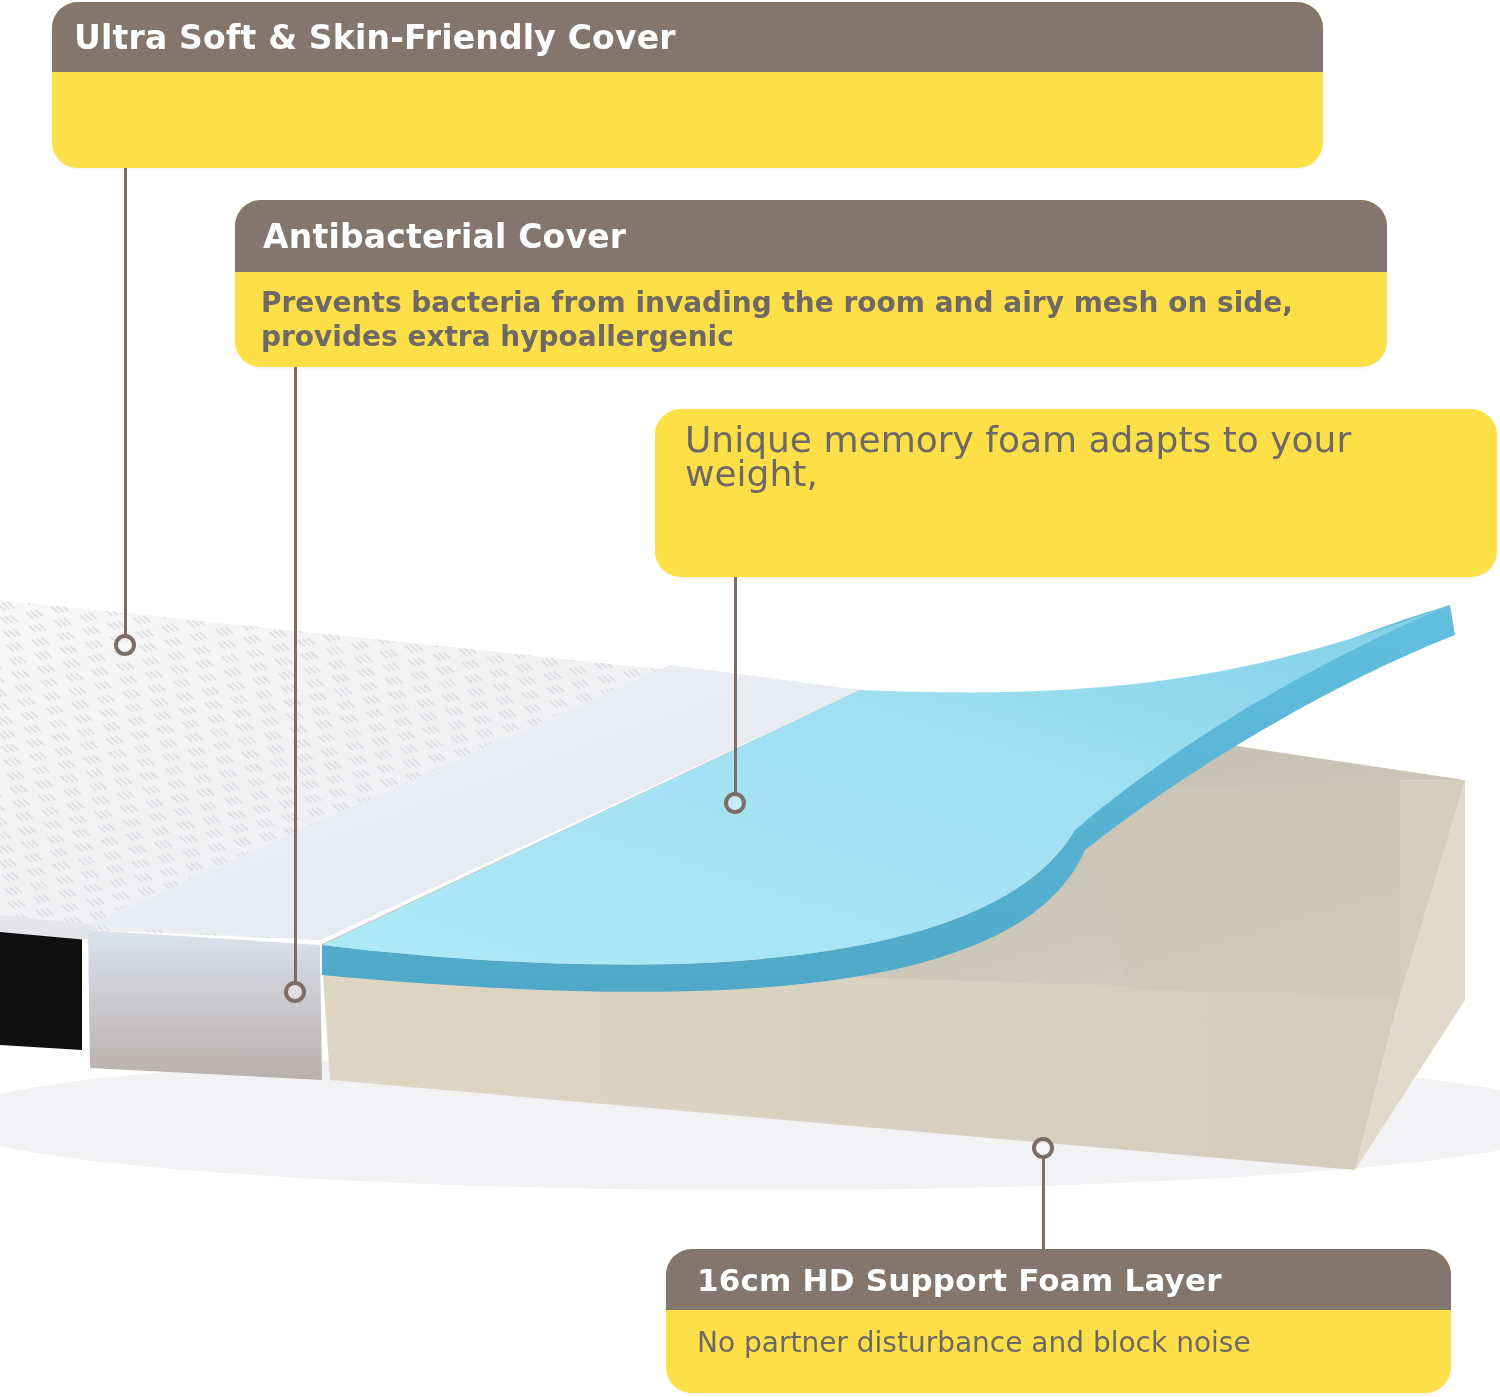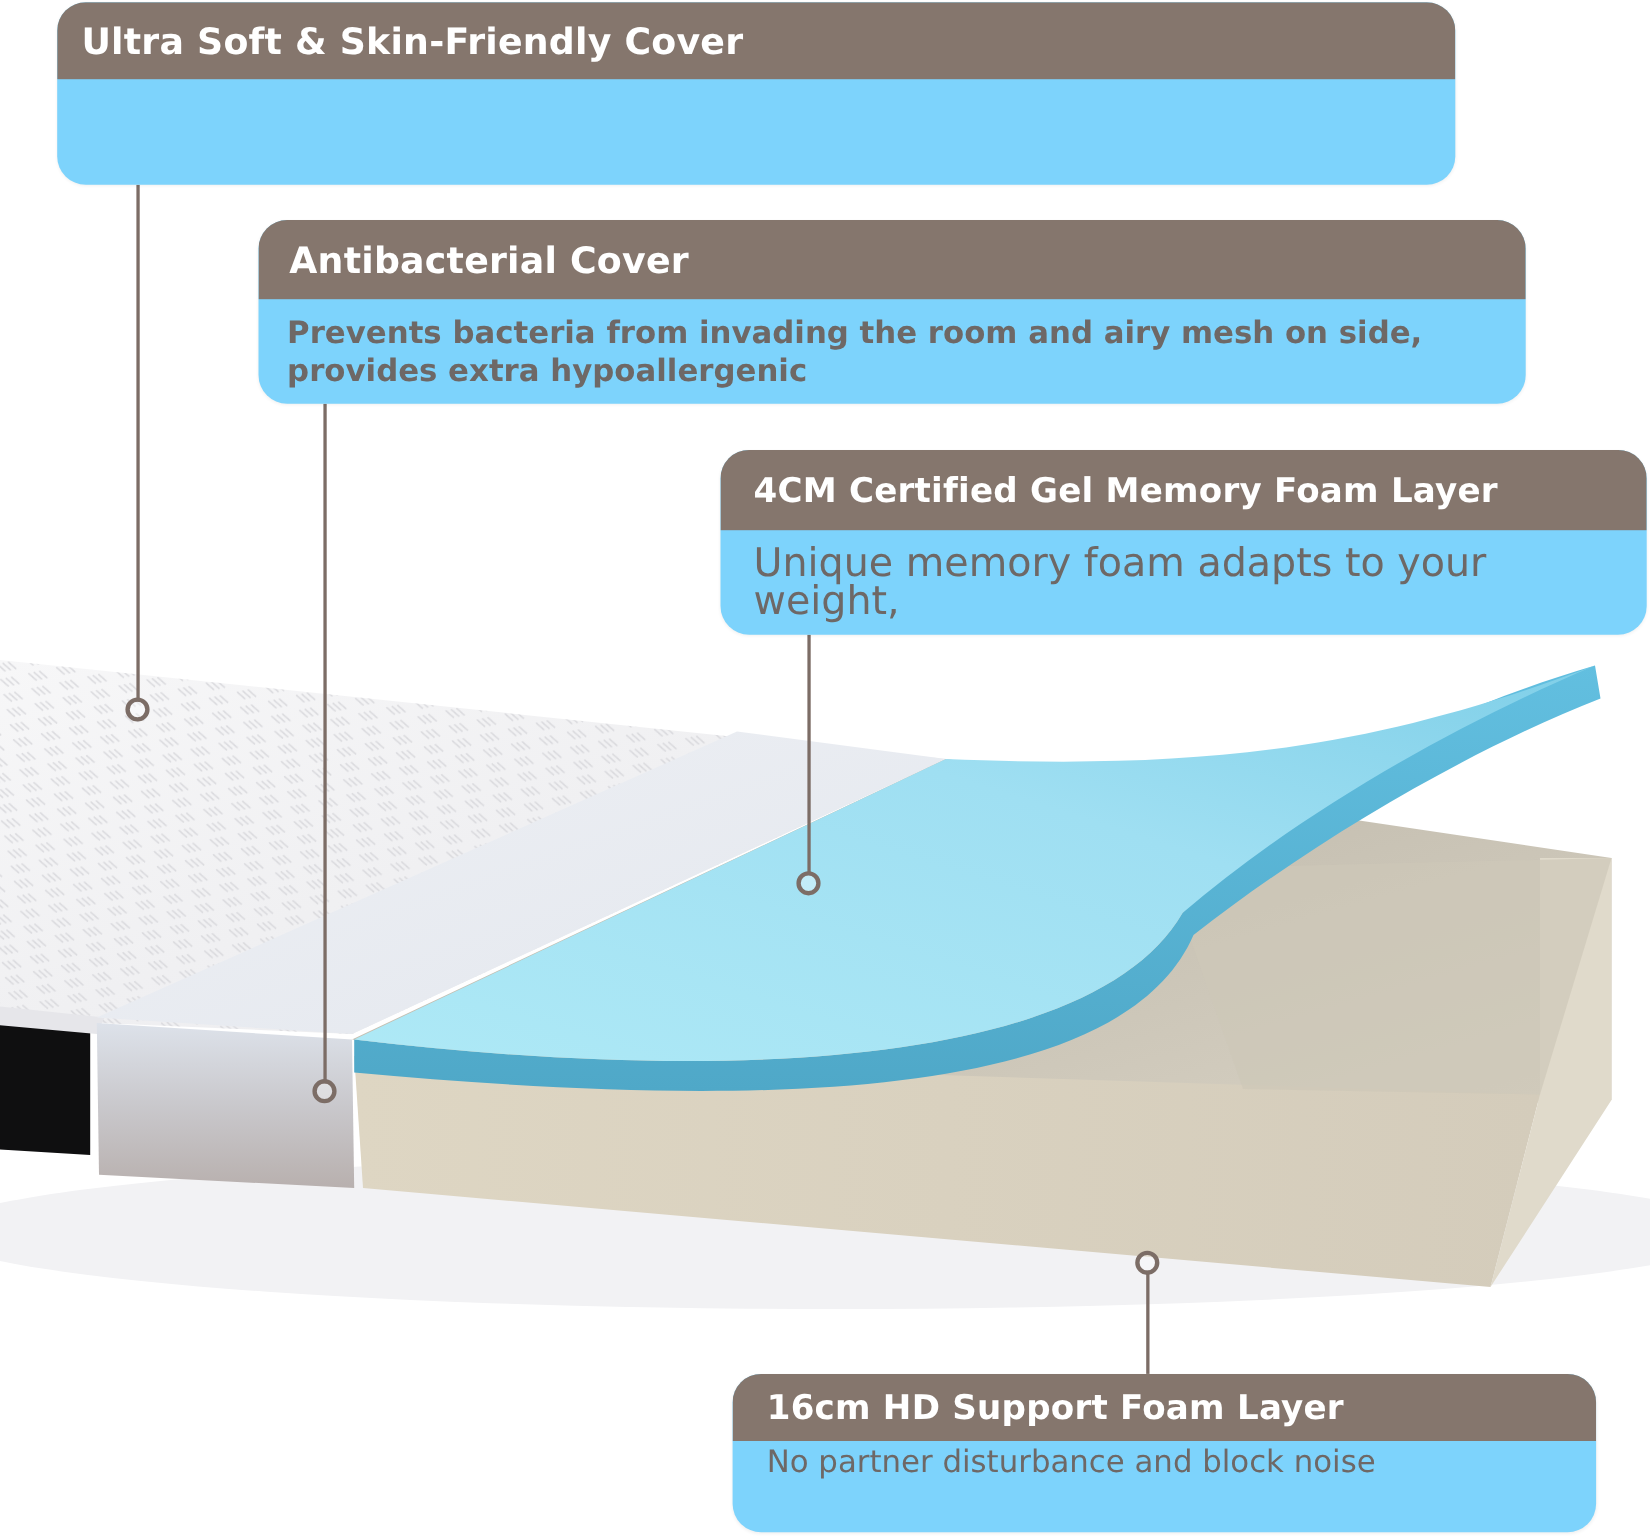--- a/index.html
+++ b/index.html
@@ -1,18 +1,18 @@
 <!DOCTYPE html>
 <html><head>
 <meta charset="utf-8">
 <style>
   html,body{margin:0;padding:0;background:#ffffff;}
   body{width:1500px;height:1397px;position:relative;overflow:hidden;font-family:"DejaVu Sans","Liberation Sans",sans-serif;}
   .stage{position:absolute;left:0;top:0;width:1500px;height:1397px;}
-  .card{position:absolute;border-radius:26px;overflow:hidden;background:#7dd3fc;box-shadow:0 1px 3px rgba(0,0,0,0.06);}
+  .card{position:absolute;border-radius:26px;overflow:hidden;background:#fde047;box-shadow:0 1px 3px rgba(0,0,0,0.06);}
   .card .hd{background:#85766d;color:#ffffff;font-weight:bold;box-sizing:border-box;padding-left:22px;display:flex;align-items:center;white-space:nowrap;letter-spacing:0.2px;}
   .card .bd{color:#6e6866;box-sizing:border-box;padding:14px 22px 0 22px;line-height:34px;}
   .line{position:absolute;width:3px;background:#7c6d66;}
   .dot{position:absolute;width:14px;height:14px;border:4px solid #7c6d66;border-radius:50%;background:rgba(255,255,255,0.35);box-sizing:content-box;}
   svg.illus{position:absolute;left:0;top:0;}
 </style>
 </head>
 <body>
 
 <div class="stage">
@@ -93,26 +93,25 @@
 
   <div class="card" style="left:235px;top:200px;width:1152px;height:167px;">
     <div class="hd" style="height:72px;font-size:33px;padding-left:28px;">Antibacterial Cover</div>
     <div class="bd" style="font-size:28px;padding-left:26px;font-weight:bold;">
       <div>Prevents bacteria from invading the room and airy mesh on side,</div>
       <div>provides extra hypoallergenic</div>
     </div>
   </div>
 
   <div class="card" style="left:655px;top:409px;width:842px;height:168px;">
-    <div class="hd" style="height:73px;font-size:31px;padding-left:30px;">4CM Certified Gel Memory Foam Layer</div>
     <div class="bd" style="font-size:36px;padding-left:30px;">
       <div>Unique memory foam adapts to your weight,</div>
     </div>
   </div>
 
   <div class="card" style="left:666px;top:1249px;width:785px;height:144px;">
     <div class="hd" style="height:61px;font-size:31px;padding-left:31px;">16cm HD Support Foam Layer</div>
-    <div class="bd" style="font-size:28px;padding-left:31px;padding-top:2px;">
+    <div class="bd" style="font-size:28px;padding-left:31px;padding-top:16px;">
       <div>No partner disturbance and block noise</div>
     </div>
   </div>
 
 </div>
 
 </body></html>

